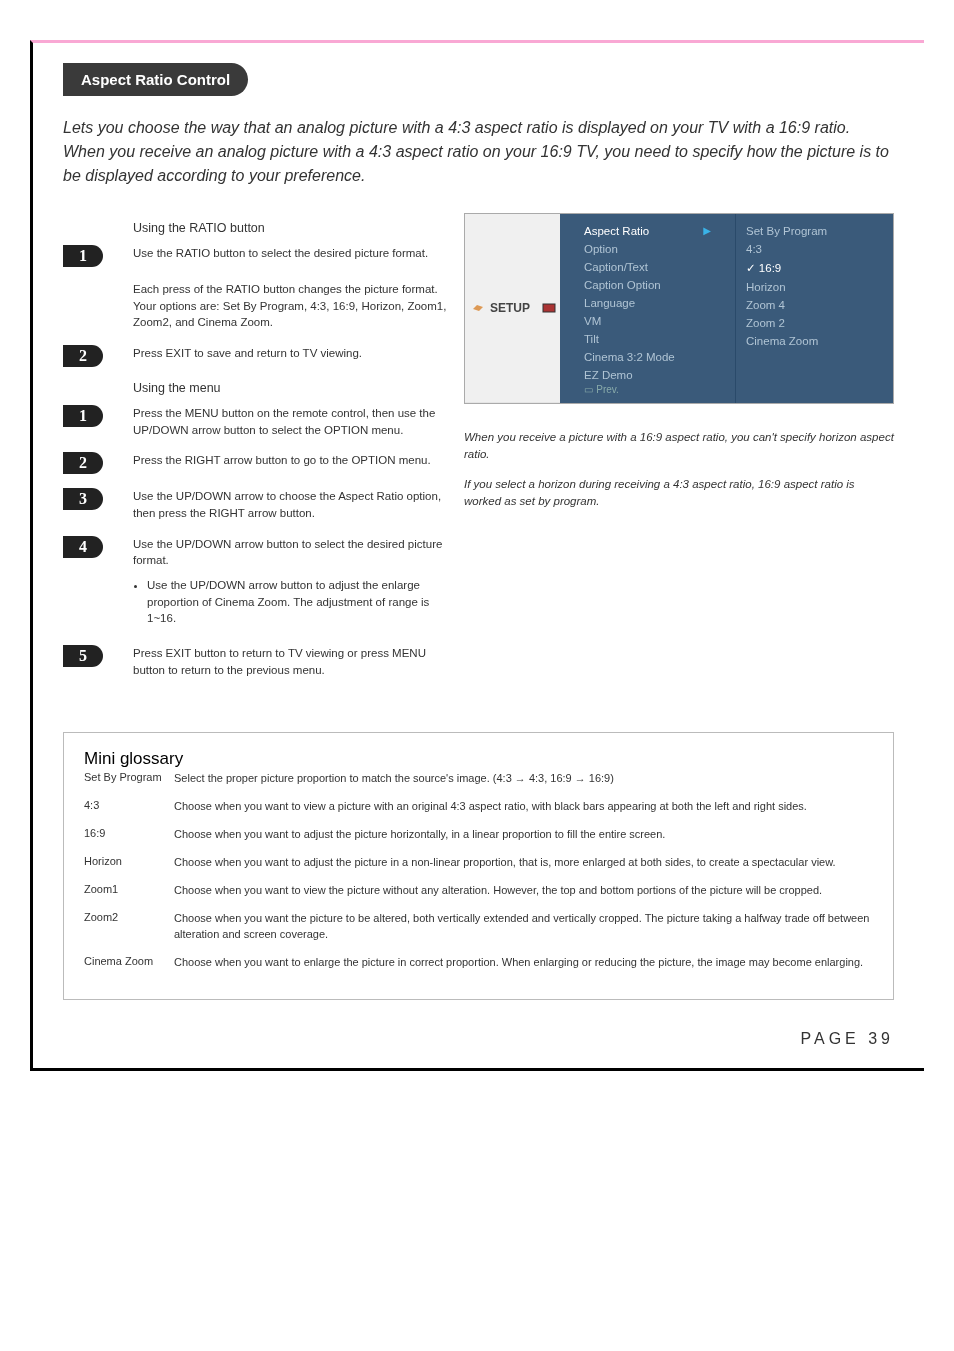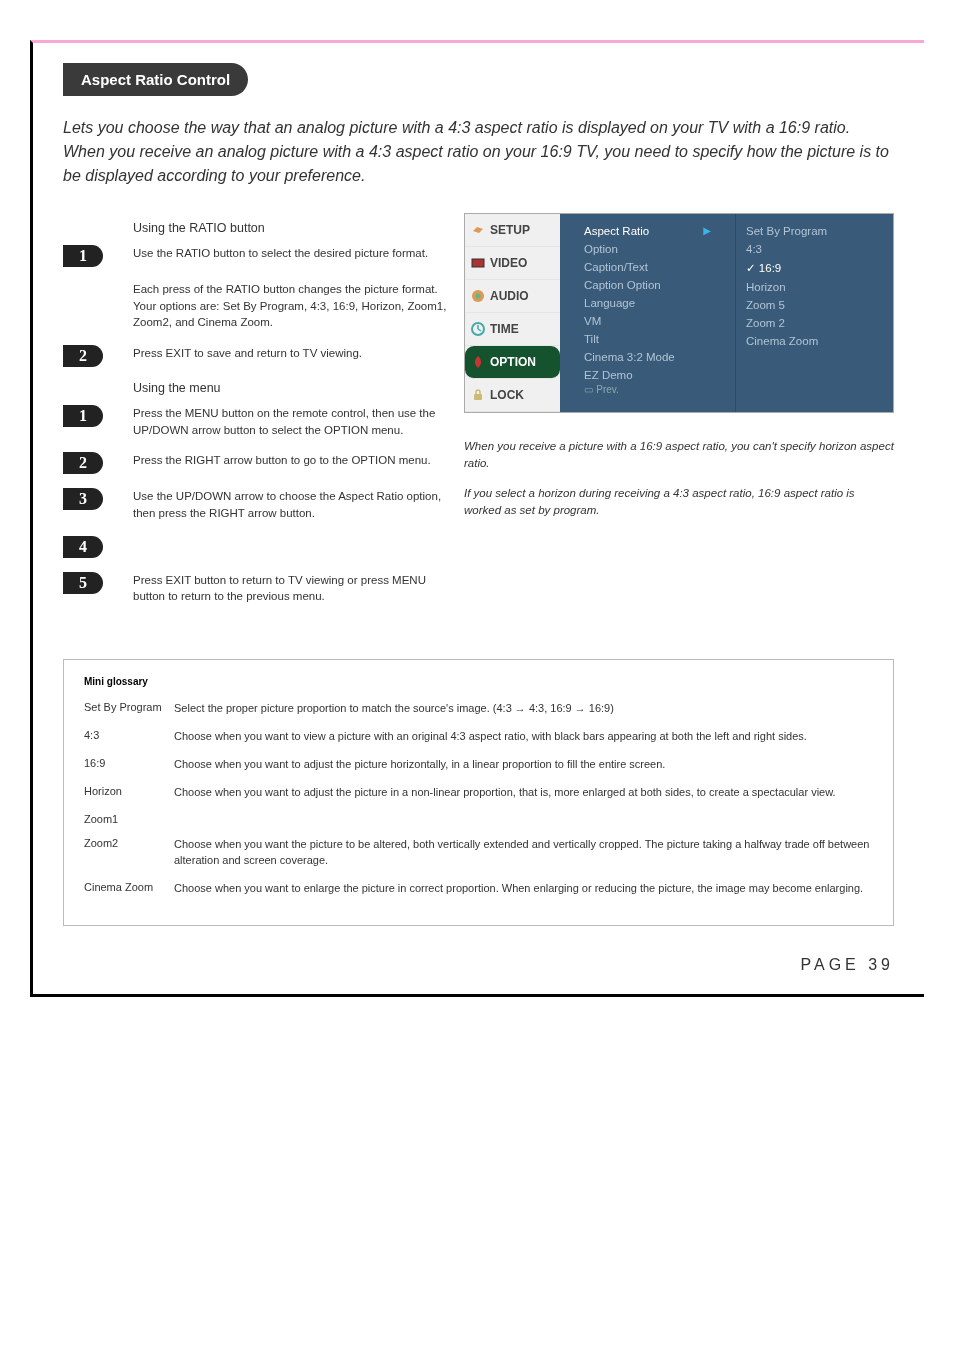--- a/index.html
+++ b/index.html
@@ -82,21 +82,21 @@
     .osd {
       border: 1px solid #aaa;
       display: flex;
       font-size: 12px;
       margin-bottom: 25px;
     }
     .osd-tabs {
       background: #f0f0f0;
       width: 95px;
       display: flex;
-      flex-direction: column;
+      flex-direction: row;
     }
     .osd-tab {
       padding: 9px 6px;
       color: #444;
       font-weight: bold;
       font-size: 12px;
       display: flex;
       align-items: center;
       gap: 5px;
       border-bottom: 1px solid #e5e5e5;
@@ -133,23 +133,23 @@
       color: #333;
       margin-bottom: 14px;
     }
     .glossary {
       border: 1px solid #bbb;
       padding: 16px 20px;
       margin-top: 40px;
       font-size: 11px;
     }
     .glossary-title {
-      font-weight: bold;
-      font-size: 10px;
-      margin-bottom: 14px;
+      font-weight: normal;
+      font-size: 17px;
+      margin-bottom: 2px;
     }
     .glossary-row {
       display: flex;
       margin-bottom: 12px;
     }
     .glossary-term {
       width: 90px;
       flex-shrink: 0;
       color: #333;
     }
@@ -209,20 +209,26 @@
       <div class="step-row">
         <div class="step-badge">2</div>
         <div class="step-text">Press the RIGHT arrow button to go to the OPTION menu.</div>
       </div>
       <div class="step-row">
         <div class="step-badge">3</div>
         <div class="step-text">Use the UP/DOWN arrow to choose the Aspect Ratio option, then press the RIGHT arrow button.</div>
       </div>
       <div class="step-row">
         <div class="step-badge">4</div>
+        <div class="step-text">
+          <span>Use the UP/DOWN arrow button to select the desired picture format.</span>
+          <ul>
+              <li>Use the UP/DOWN arrow button to adjust the enlarge proportion of Cinema Zoom. The adjustment of range is 1~16.</li>
+            </ul>
+        </div>
       </div>
       <div class="step-row">
         <div class="step-badge">5</div>
         <div class="step-text">Press EXIT button to return to TV viewing or press MENU button to return to the previous menu.</div>
       </div>
 
     </div>
 
     <div class="right-col">
 
@@ -281,21 +287,21 @@
           <div class="osd-menu-item">Tilt</div>
           <div class="osd-menu-item">Cinema 3:2 Mode</div>
           <div class="osd-menu-item">EZ Demo</div>
           <div class="osd-prev">▭ <span>Prev.</span></div>
         </div>
         <div class="osd-submenu">
           <div class="osd-sub-item">Set By Program</div>
           <div class="osd-sub-item">4:3</div>
           <div class="osd-sub-item sel">16:9</div>
           <div class="osd-sub-item">Horizon</div>
-          <div class="osd-sub-item">Zoom 5</div>
+          <div class="osd-sub-item">Zoom 4</div>
           <div class="osd-sub-item">Zoom 2</div>
           <div class="osd-sub-item">Cinema Zoom</div>
         </div>
       </div>
 
       <p class="osd-note">When you receive a picture with a 16:9 aspect ratio, you can't specify horizon aspect ratio.</p>
       <p class="osd-note">If you select a horizon during receiving a 4:3 aspect ratio, 16:9 aspect ratio is worked as set by program.</p>
 
     </div>
   </div>
@@ -313,20 +319,21 @@
     <div class="glossary-row">
         <div class="glossary-term">16:9</div>
         <div class="glossary-def">Choose when you want to adjust the picture horizontally, in a linear proportion to fill the entire screen.</div>
       </div>
     <div class="glossary-row">
         <div class="glossary-term">Horizon</div>
         <div class="glossary-def">Choose when you want to adjust the picture in a non-linear proportion, that is, more enlarged at both sides, to create a spectacular view.</div>
       </div>
     <div class="glossary-row">
         <div class="glossary-term">Zoom1</div>
+        <div class="glossary-def">Choose when you want to view the picture without any alteration. However, the top and bottom portions of the picture will be cropped.</div>
       </div>
     <div class="glossary-row">
         <div class="glossary-term">Zoom2</div>
         <div class="glossary-def">Choose when you want the picture to be altered, both vertically extended and vertically cropped. The picture taking a halfway trade off between alteration and screen coverage.</div>
       </div>
     <div class="glossary-row">
         <div class="glossary-term">Cinema Zoom</div>
         <div class="glossary-def">Choose when you want to enlarge the picture in correct proportion. When enlarging or reducing the picture, the image may become enlarging.</div>
       </div>
   </div>

